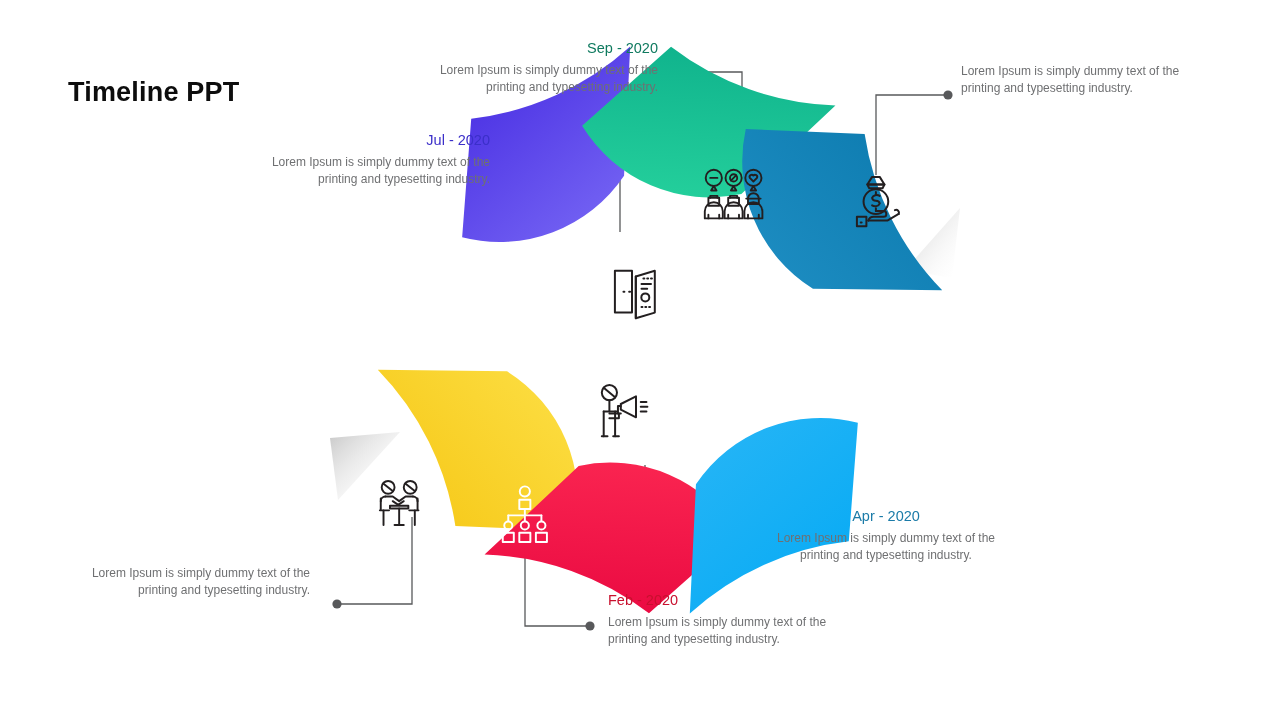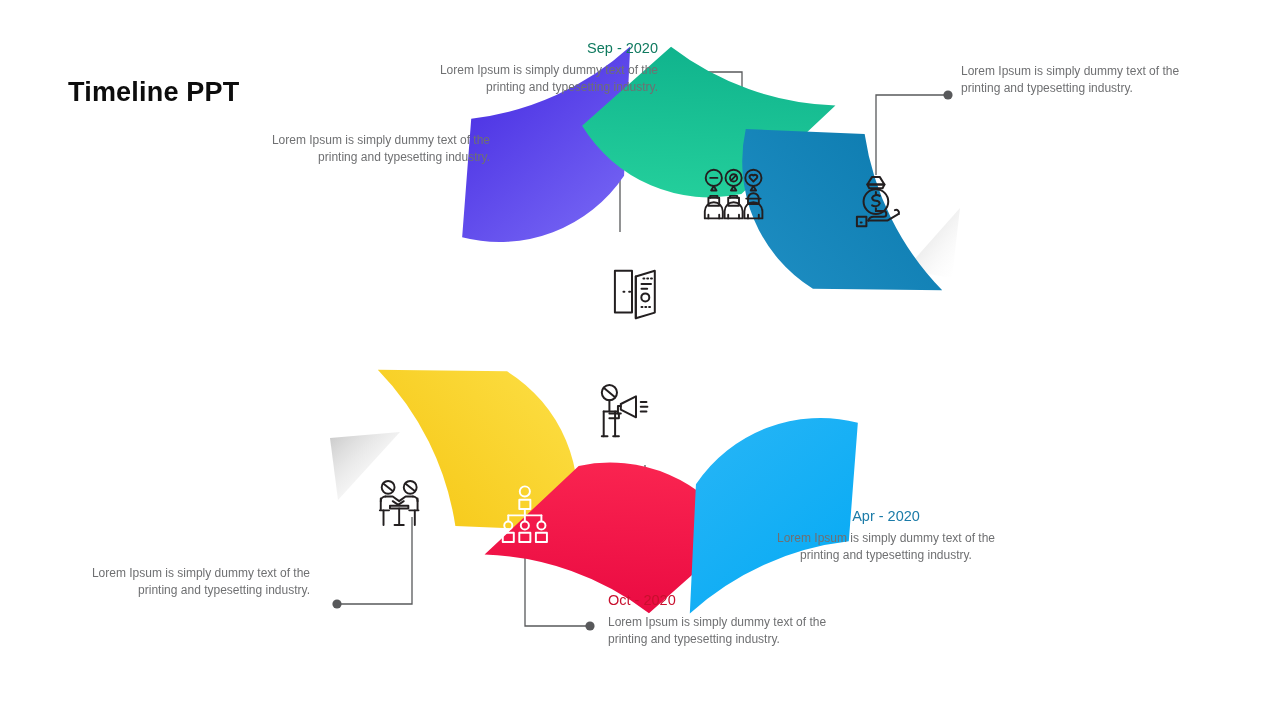--- a/index.html
+++ b/index.html
@@ -246,30 +246,31 @@
         <path d="M6 50 h1"></path>
       </g>
     </g>
   </svg>
 
   <div class="block ralign" id="b-jan">
     <p class="body">Lorem Ipsum is simply dummy text of the printing and typesetting industry.</p>
   </div>
 
   <div class="block lalign" id="b-feb">
-    <p class="month" style="color: rgb(200, 16, 46);">Oct - 2020</p>
+    <p class="month" style="color: rgb(200, 16, 46);">Feb - 2020</p>
     <p class="body">Lorem Ipsum is simply dummy text of the printing and typesetting industry.</p>
   </div>
 
   <div class="block lalign" id="b-apr">
     <p class="month" style="color: rgb(27, 123, 168);">Apr - 2020</p>
     <p class="body">Lorem Ipsum is simply dummy text of the printing and typesetting industry.</p>
   </div>
 
   <div class="block ralign" id="b-jul">
+    <p class="month" style="color: rgb(59, 47, 201);">Jul - 2020</p>
     <p class="body">Lorem Ipsum is simply dummy text of the printing and typesetting industry.</p>
   </div>
 
   <div class="block ralign" id="b-sep">
     <p class="month" style="color: rgb(15, 122, 95);">Sep - 2020</p>
     <p class="body">Lorem Ipsum is simply dummy text of the printing and typesetting industry.</p>
   </div>
 
   <div class="block lalign" id="b-dec">
     <p class="body">Lorem Ipsum is simply dummy text of the printing and typesetting industry.</p>

